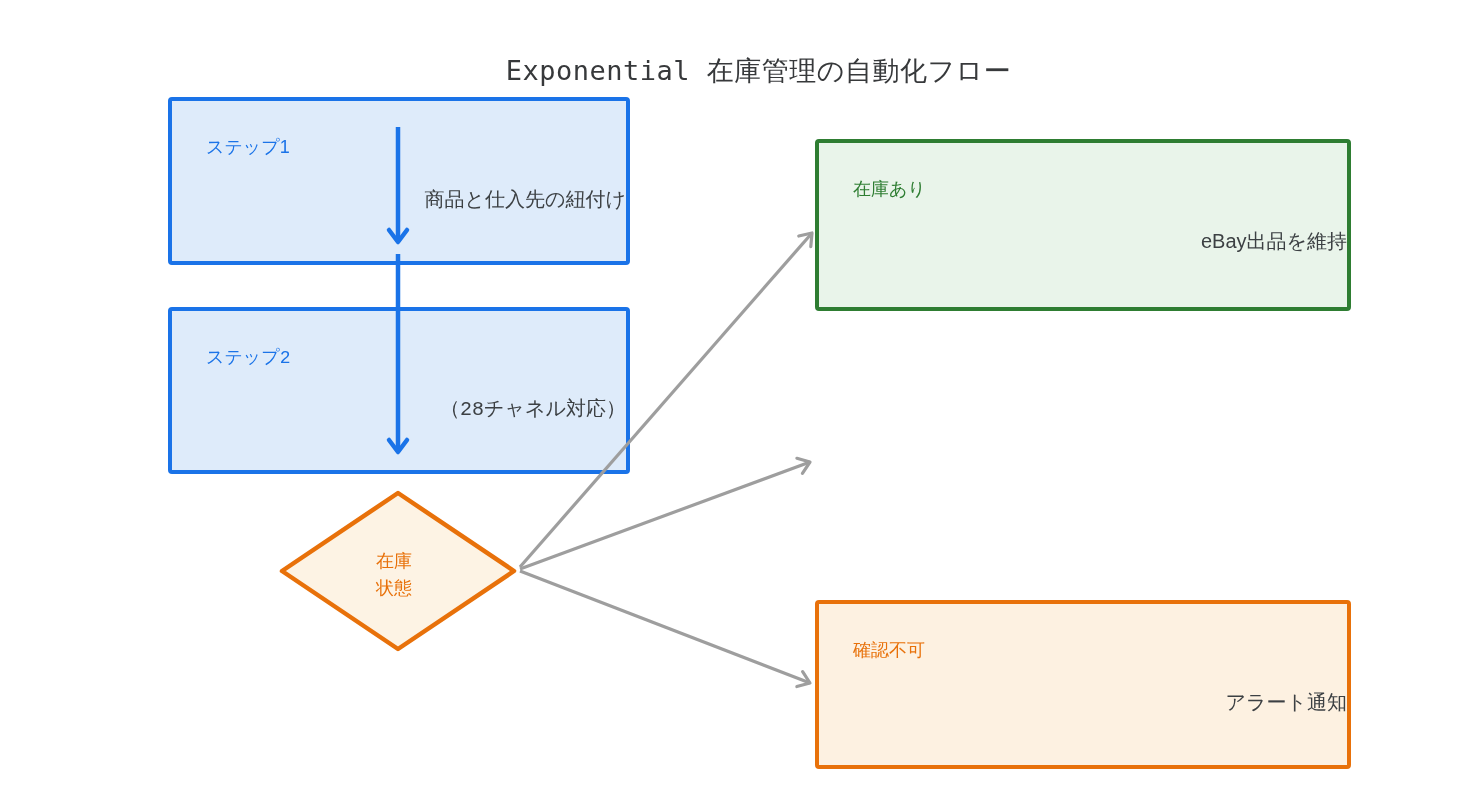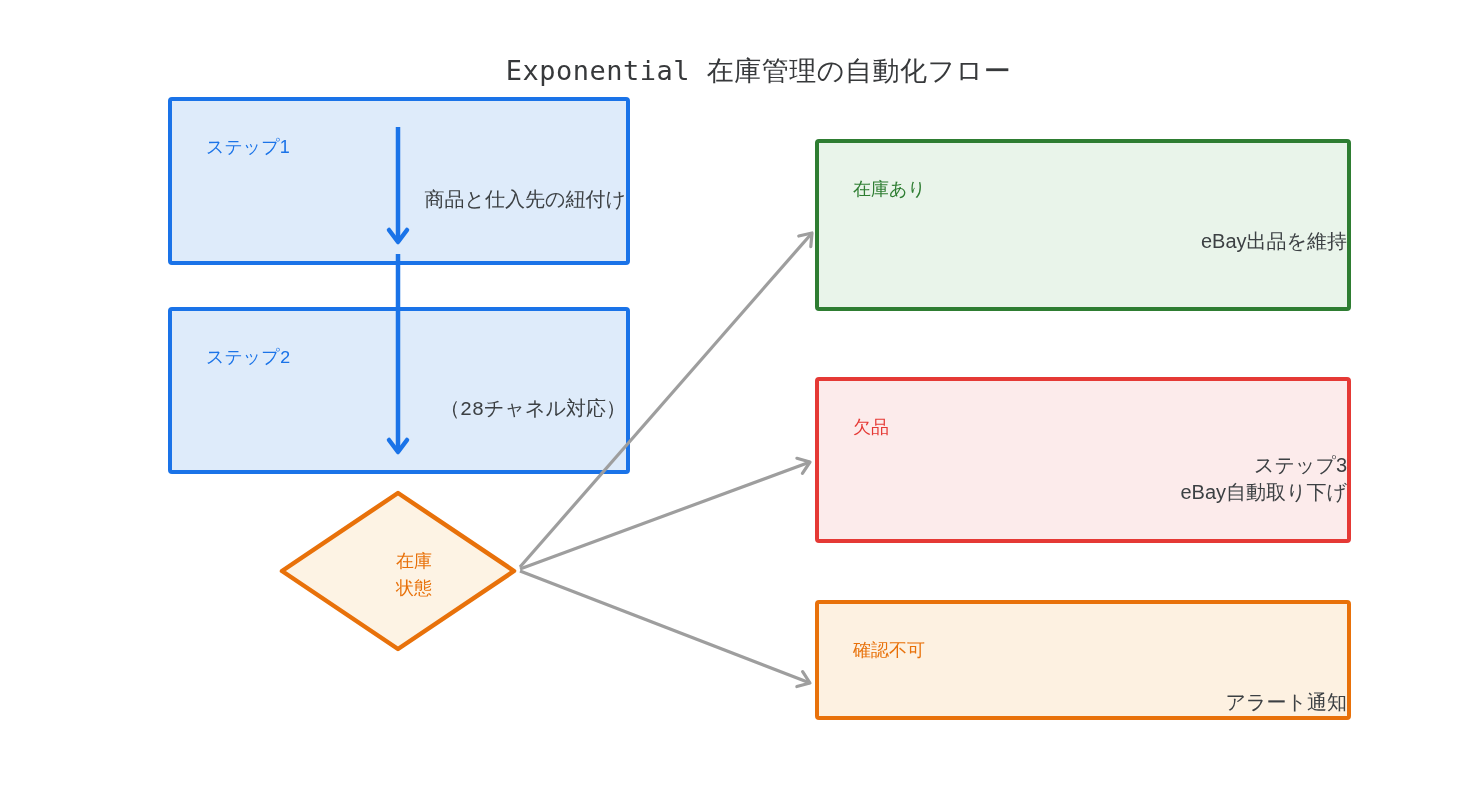--- a/index.html
+++ b/index.html
@@ -36,25 +36,25 @@
   .node-green{border-color:var(--green); background:var(--green_fill);}
   .node-green .tag{color:var(--green);}
   .node-red{border-color:var(--red); background:var(--red_fill);}
   .node-red .tag{color:var(--red);}
   .node-orange{border-color:var(--orange); background:var(--orange_fill);}
   .node-orange .tag{color:var(--orange);}
   #step1{left:145px; top:97px;  width:462px; height:168px;}
   #step2{left:145px; top:307px; width:462px; height:167px;font-family:Liberation Mono, monospace;}
   #outcome-green {left:792px; top:139px; width:536px; height:172px;}
   #outcome-red   {left:792px; top:377px; width:536px; height:166px;}
-  #outcome-orange{left:792px; top:600px; width:536px; height:120px;}
+  #outcome-orange{left:792px; top:600px; width:536px; height:169px;}
   .svg-layer{position:absolute; left:0; top:0; pointer-events:none;}
   #diamond-layer{z-index:1;}
   .diamond-text{
-    position:absolute; left:296px; top:548px; width:190px; z-index:2;
+    position:absolute; left:276px; top:548px; width:190px; z-index:2;
     text-align:center; color:var(--orange); font-size:18px; line-height:27px;
   }
   #arrow-layer{z-index:3;}
 </style>
 </head>
 <body>
 
 <div class="canvas">
 
   <div class="title">Exponential 在庫管理の自動化フロー</div>
@@ -69,27 +69,20 @@
     <div class="body">
       <div>（28チャネル対応）</div>
     </div>
   </div>
 
   <div class="node node-green" id="outcome-green">
     <span class="tag">在庫あり</span>
     <div class="body">eBay出品を維持</div>
   </div>
 
-  <div class="node node-red" id="outcome-red">
-    <span class="tag">欠品</span>
-    <div class="body">
-      <div>ステップ3</div>
-      <div>eBay自動取り下げ</div>
-    </div>
-  </div>
 
   <div class="node node-orange" id="outcome-orange">
     <span class="tag">確認不可</span>
     <div class="body">アラート通知</div>
   </div>
 
   <svg id="diamond-layer" class="svg-layer" width="1471" height="796" viewBox="0 0 1471 796">
     <polygon points="259,571 375,493 491,571 375,649" style="fill:var(--diamond_fill); stroke:var(--orange); stroke-width:4.5; stroke-linejoin:round"></polygon>
   </svg>
 

